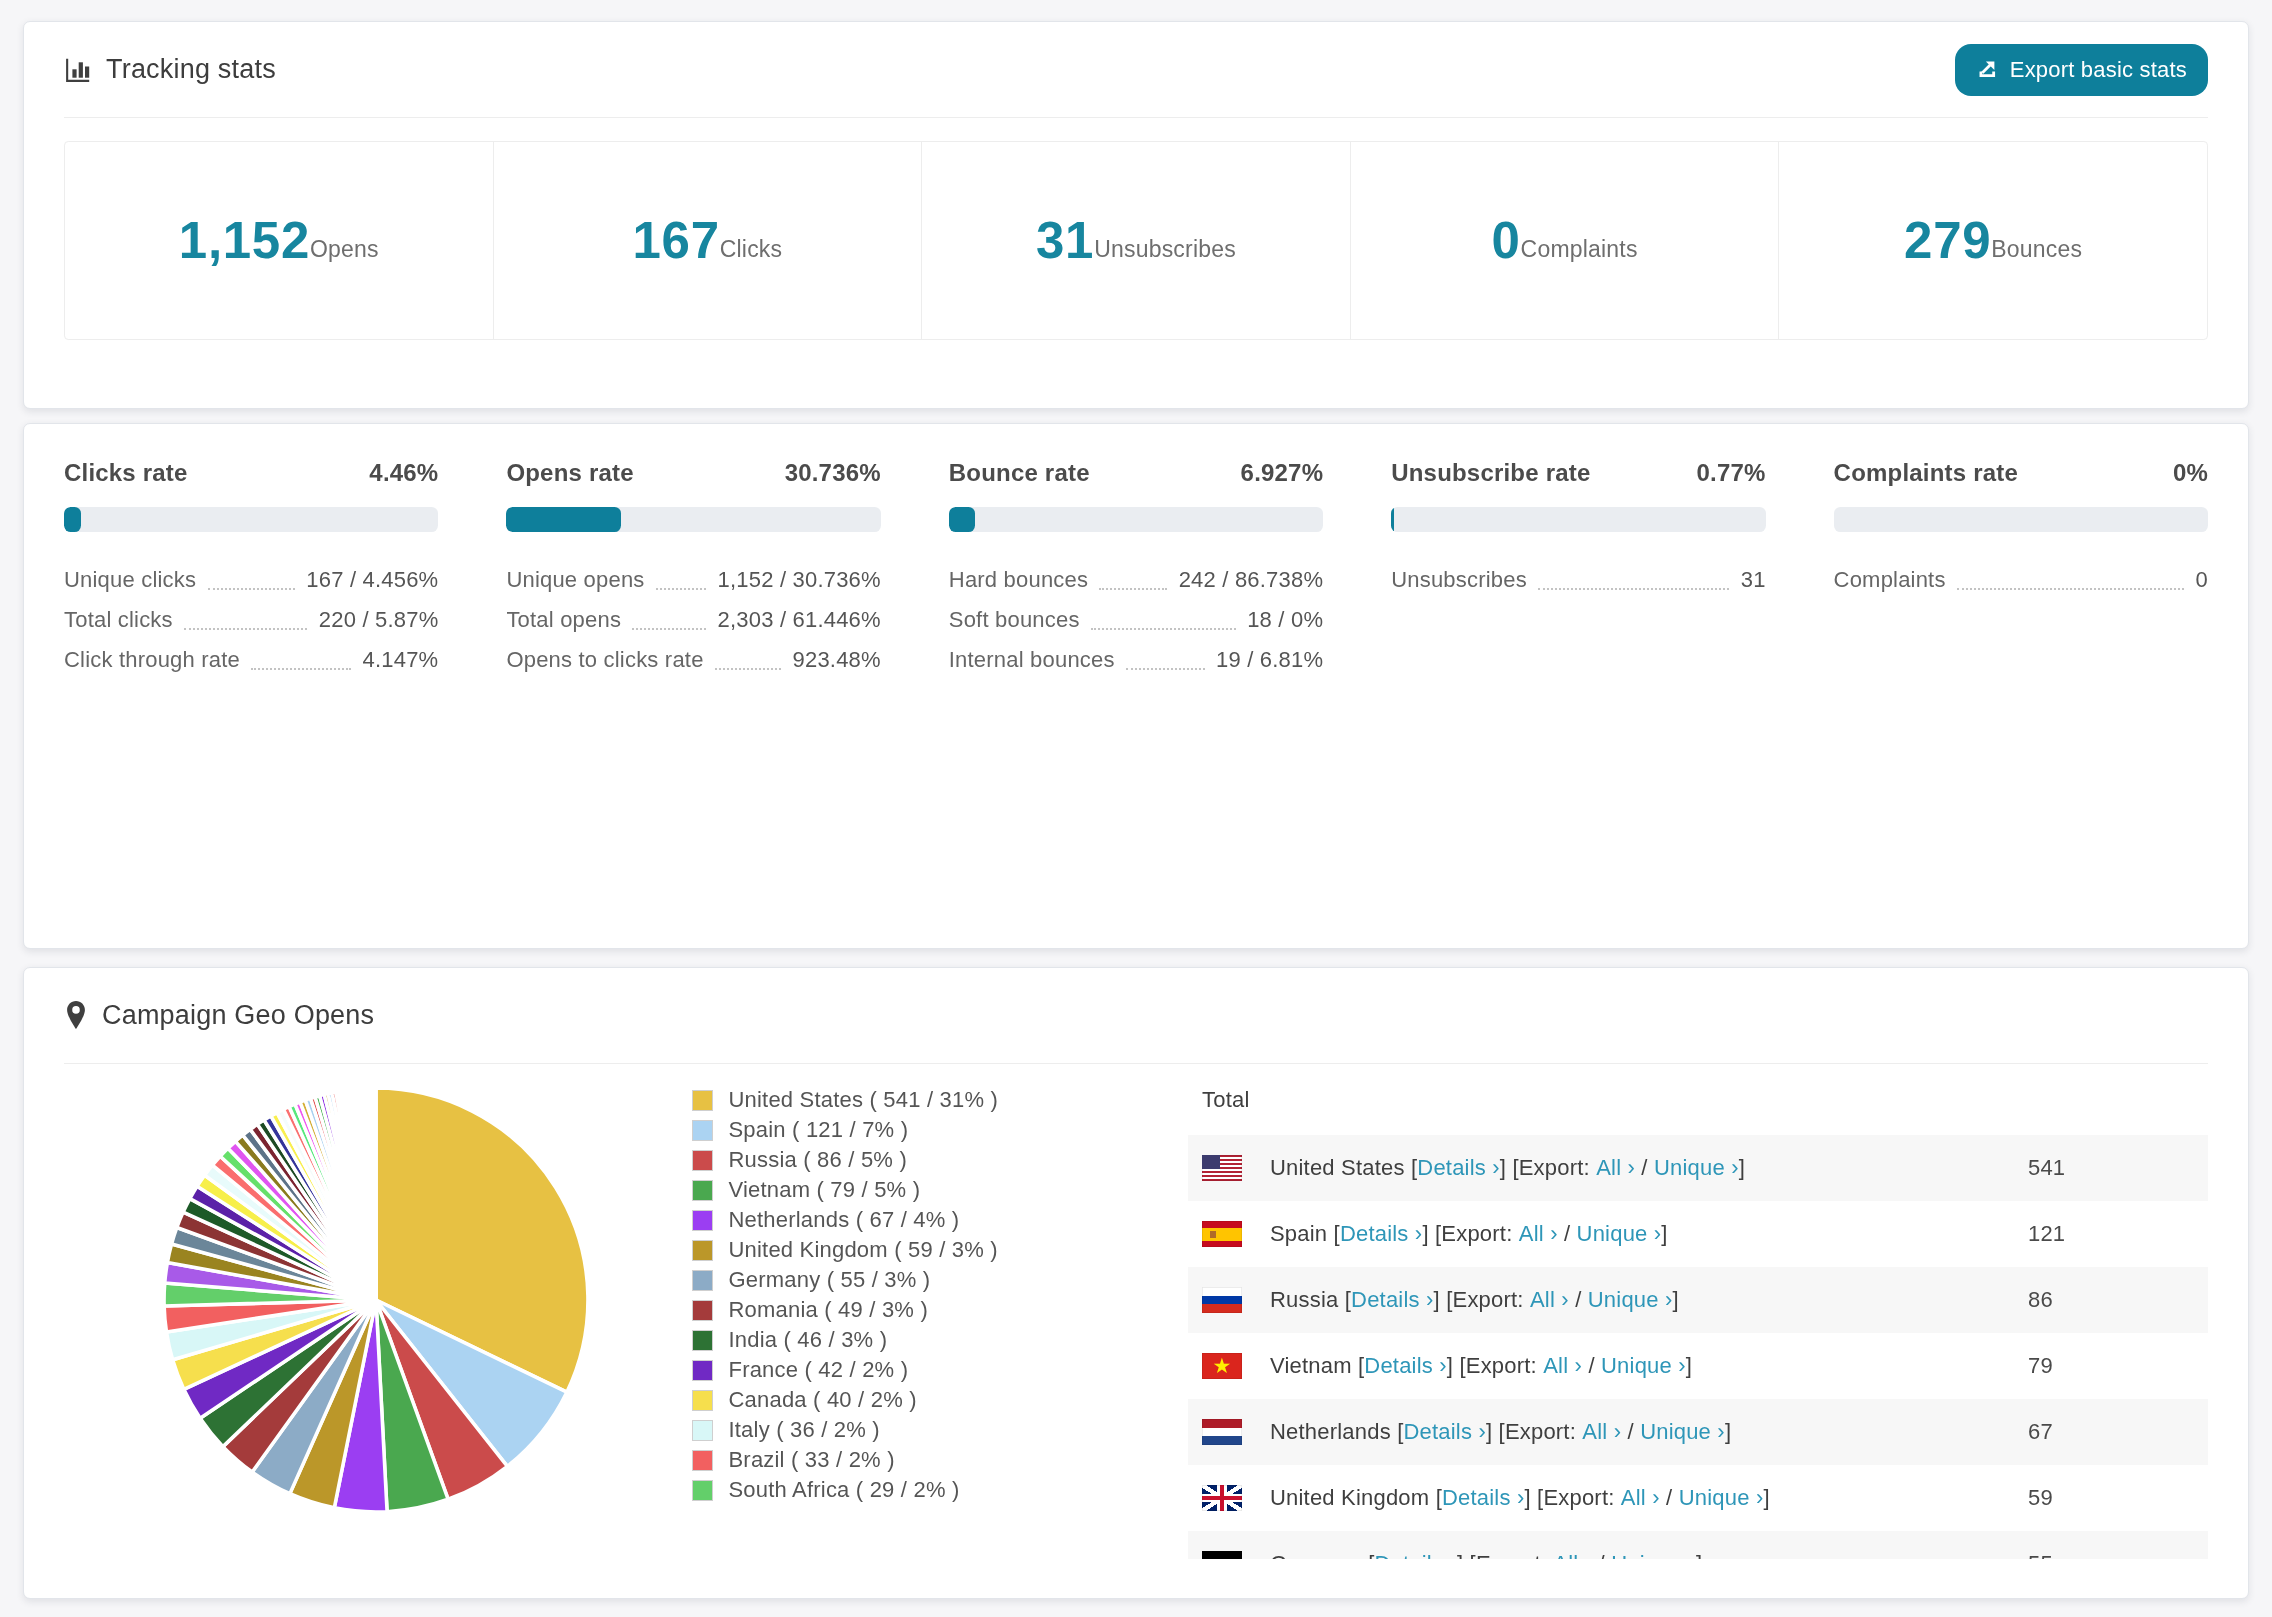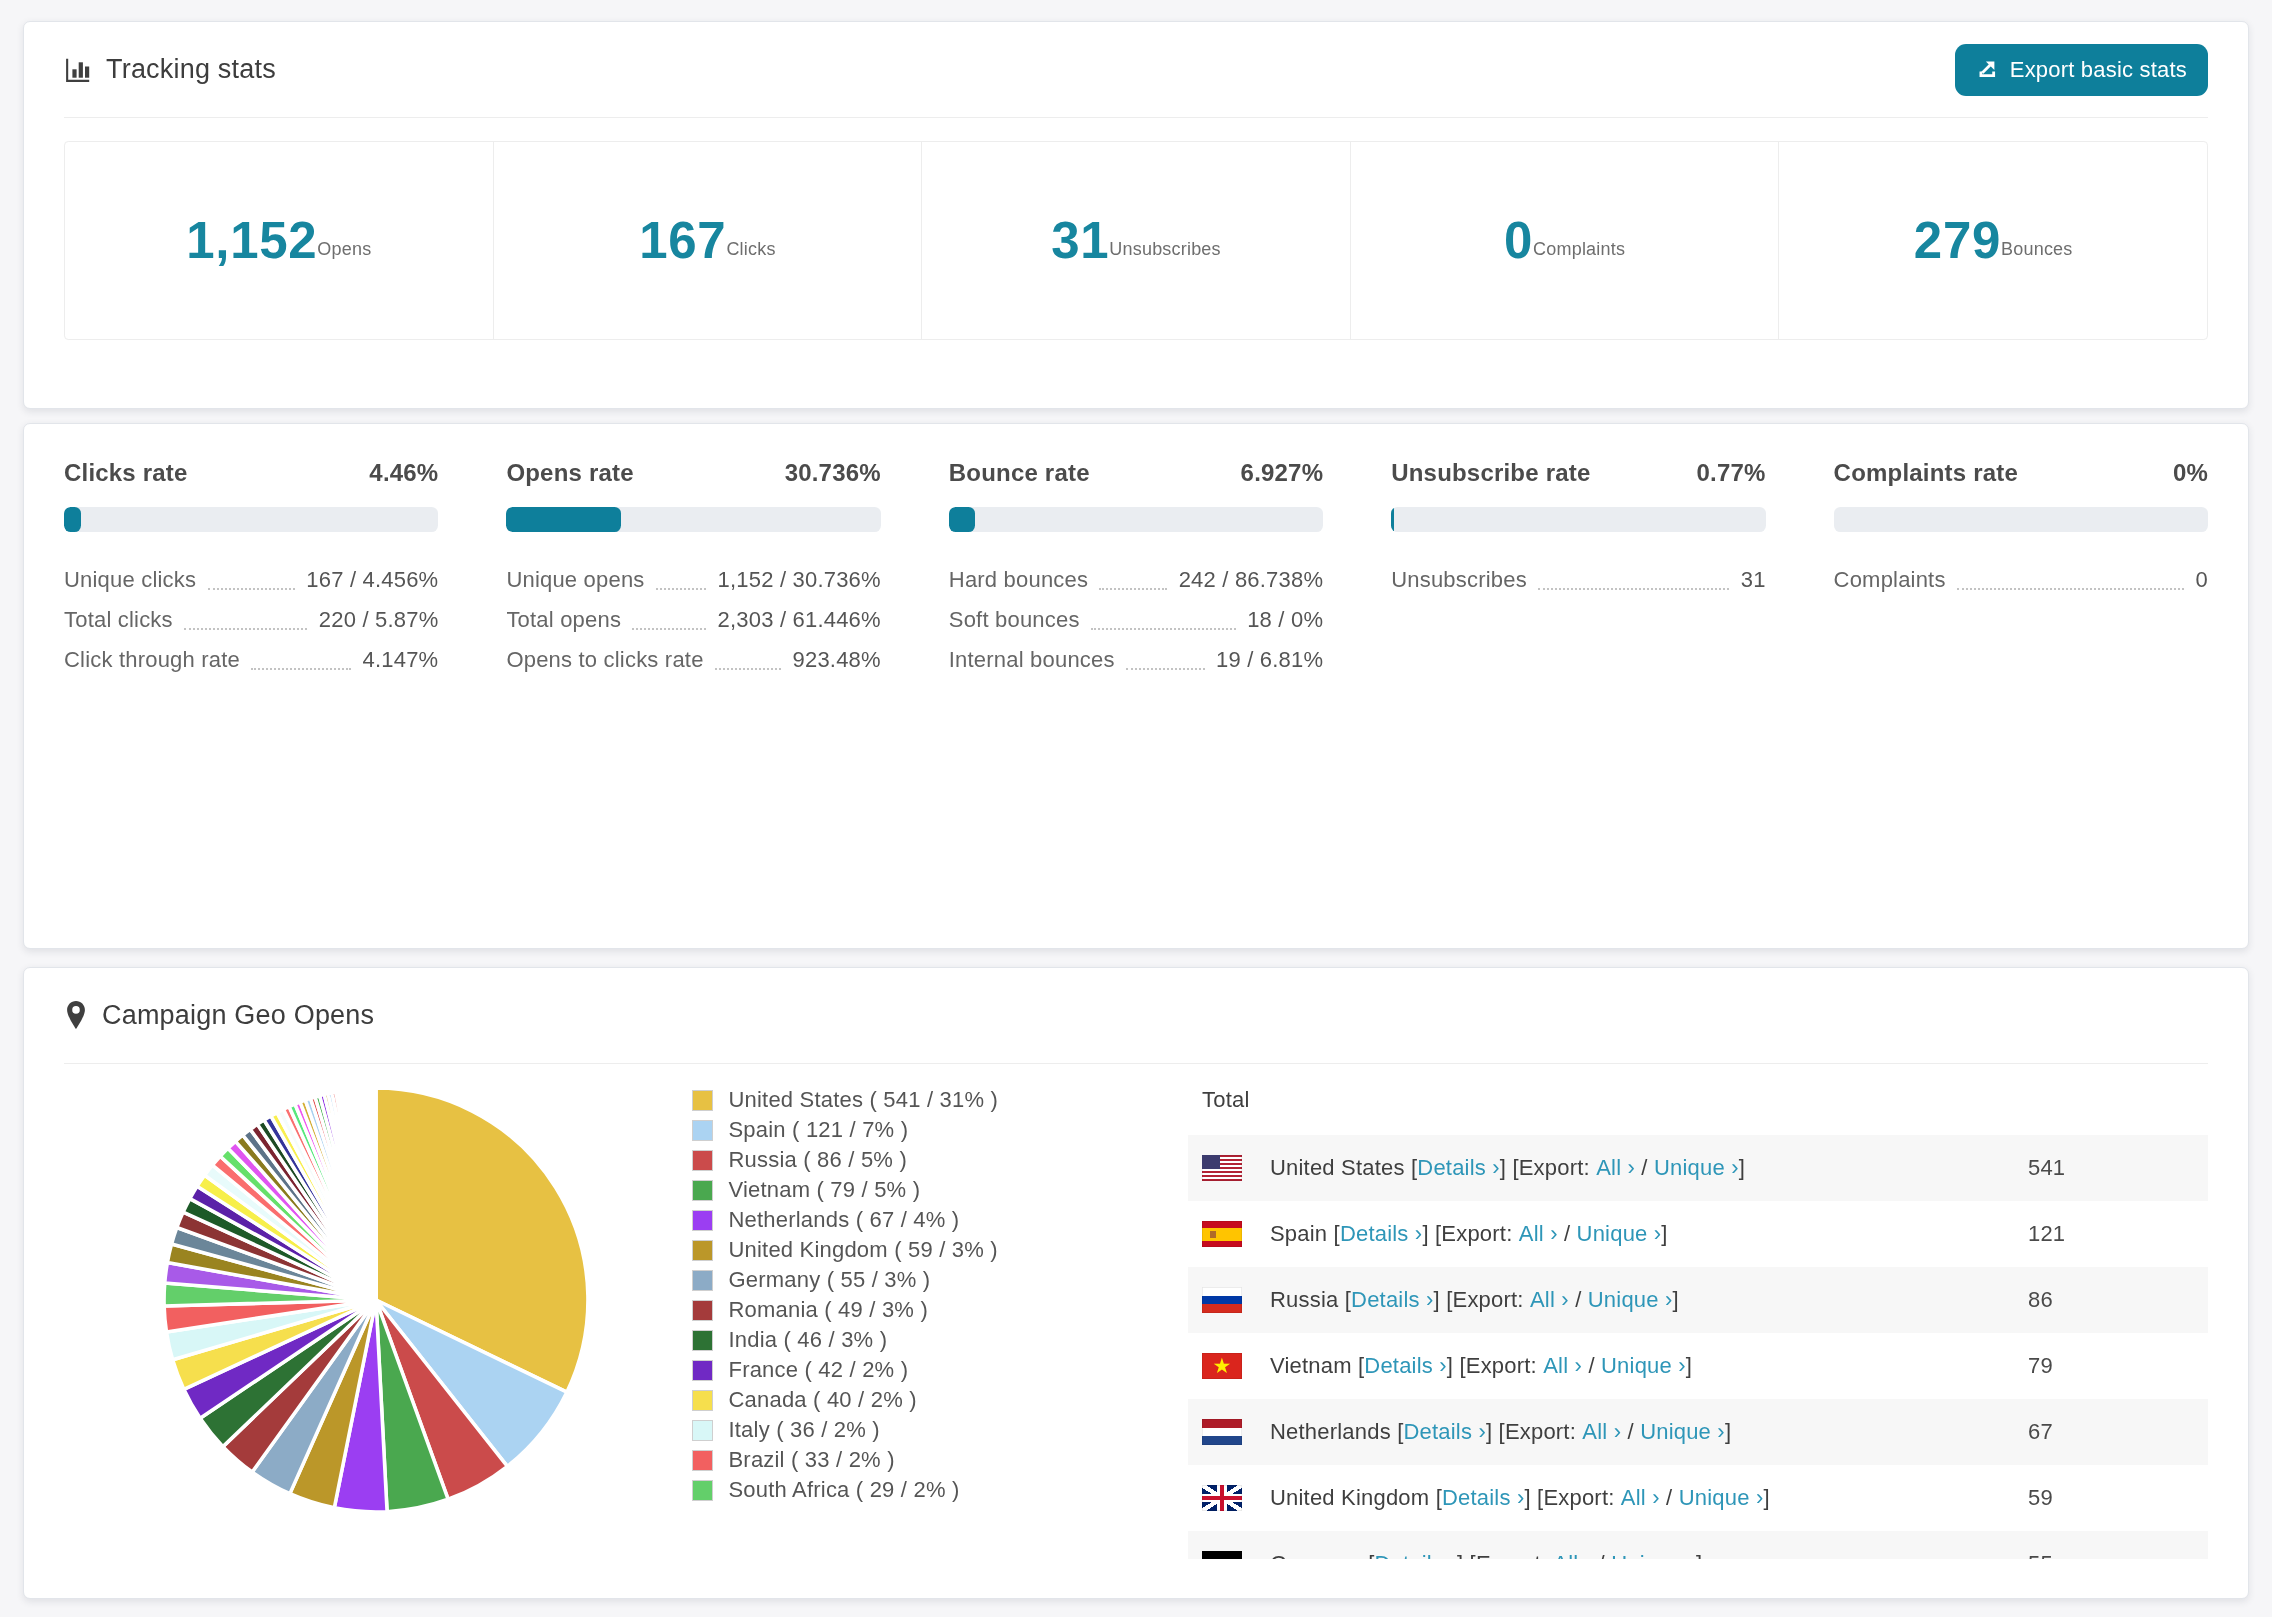--- a/index.html
+++ b/index.html
@@ -25,34 +25,34 @@
 
   .panel-header {
     height:96px; display:flex; align-items:center; justify-content:space-between;
     border-bottom:1.4px solid #ededed;
   }
   .panel-title { display:flex; align-items:center; gap:14px; font-size:27px; color:#3d3d3d; }
   .panel-title svg { flex:0 0 auto; }
 
   .btn-export {
     background:#0e7f9b; color:#fff; border:none; cursor:pointer;
-    height:52px; padding:0 21px; border-radius:11px;
+    height:52px; padding:0 21px; border-radius:16px;
     display:flex; align-items:center; gap:11.3px; font-size:22px;
     font-family:inherit; letter-spacing:0.2px;
   }
 
   
   .stats-row {
     margin-top:22.6px; display:flex;
     border:1.4px solid #ededed; border-radius:4.2px; height:199px; background:#fff;
   }
   .stat-cell { flex:1; display:flex; flex-direction:row; align-items:center; justify-content:center; border-right:1.4px solid #ededed; }
   .stat-cell:last-child { border-right:none; }
   .stat-value { font-size:51px; font-weight:700; color:#17869f; letter-spacing:0.7px; }
-  .stat-label { font-size:18px; color:#6e6e6e; margin-top:18px; }
+  .stat-label { font-size:23px; color:#6e6e6e; margin-top:18px; }
 
   
   .rates-grid { display:grid; grid-template-columns:repeat(5,1fr); column-gap:68px; row-gap:51px; }
   .rate-head { display:flex; justify-content:space-between; align-items:baseline; font-size:24px; font-weight:700; color:#4b4b4b; }
   .bar { margin-top:20px; height:25.4px; background:#eaedf1; border-radius:6.4px; overflow:hidden; }
   .bar-fill { height:100%; background:#0e7f9b; border-radius:6.4px; }
   .rate-rows { margin-top:28px; }
   .rate-row { display:flex; align-items:center; height:40px; font-size:22px; color:#666; }
   .rate-row .leader { flex:1; height:8.5px; margin:10px 11.3px 0; border-bottom:2.1px dotted #c3c3c3; }
   .rate-row .row-value { color:#555; white-space:nowrap; }

